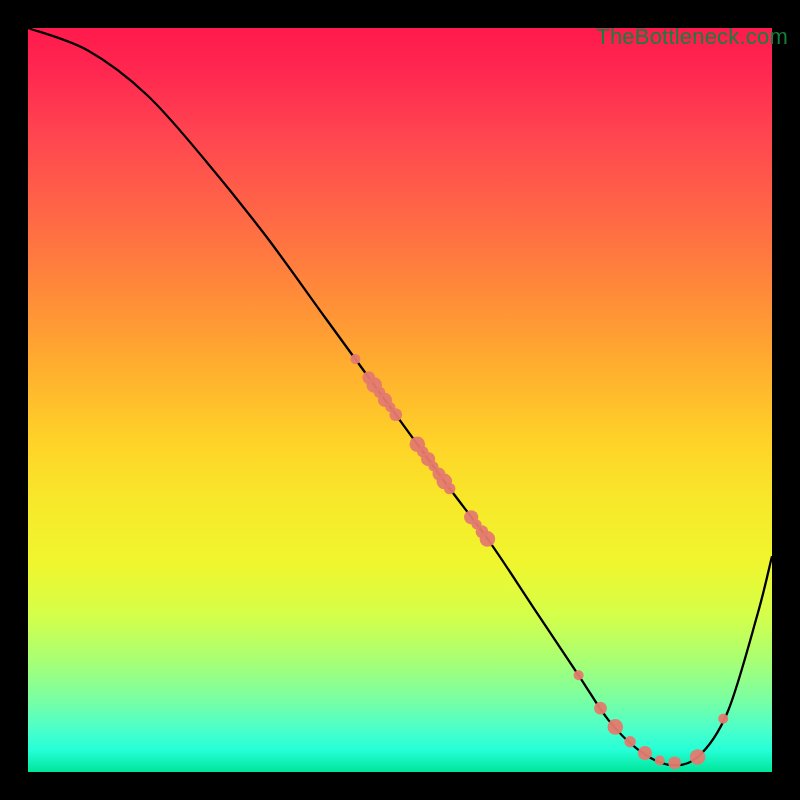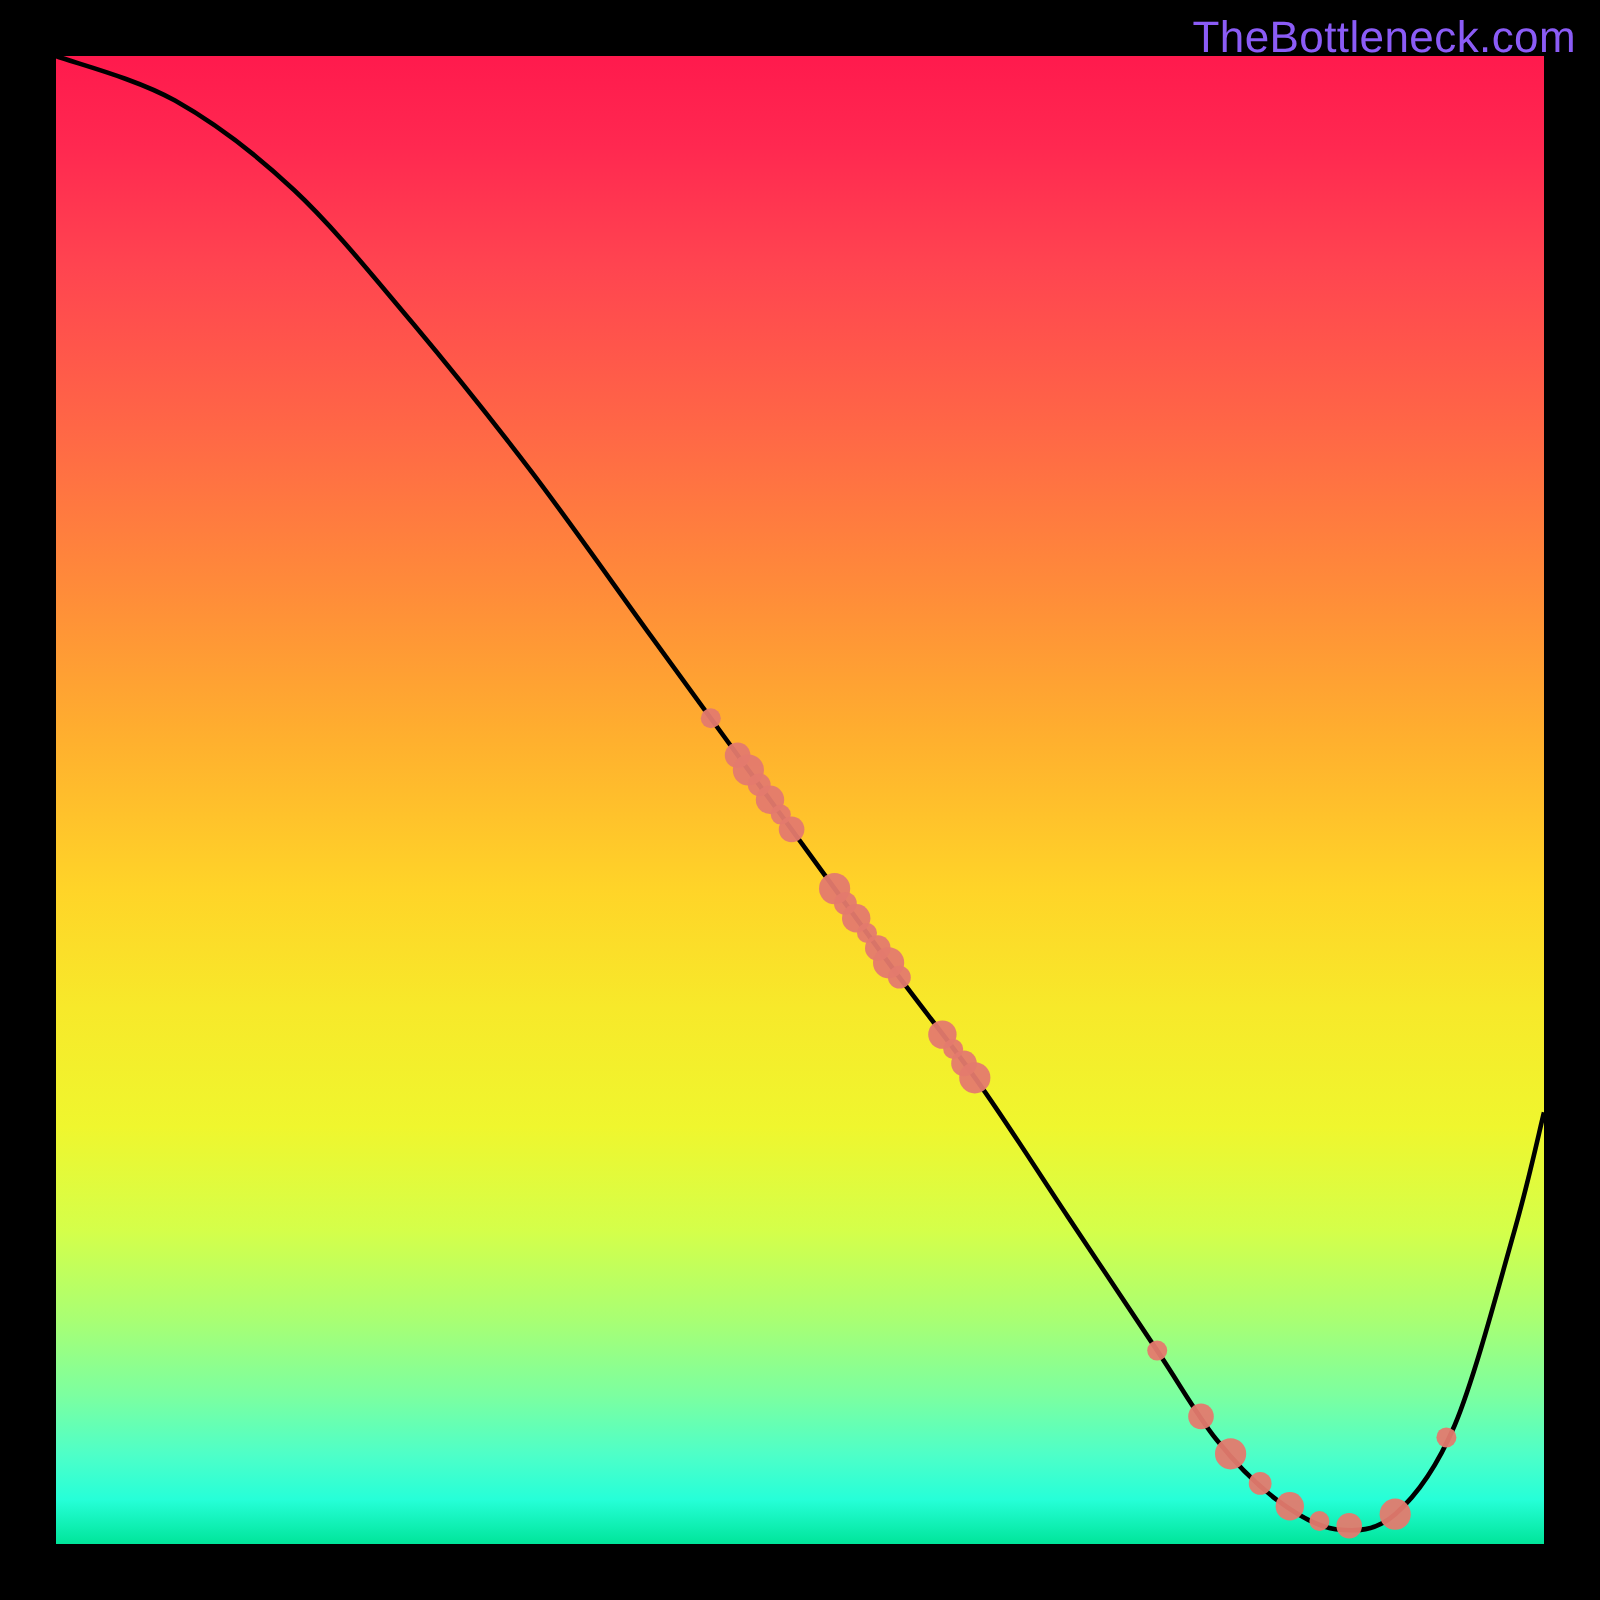--- a/index.html
+++ b/index.html
@@ -5,23 +5,23 @@
   * { margin: 0; padding: 0; box-sizing: border-box; }
   body {
     width: 800px;
     height: 800px;
     background: #000;
     font-family: Arial, Helvetica, sans-serif;
     position: relative;
   }
   .watermark {
     position: absolute;
-    top: 6px;
+    top: 24px;
     right: 12px;
-    color: #8b5cf6;
+    color: #15803d;
     font-size: 22px;
     font-weight: 400;
     letter-spacing: 0.2px;
     z-index: 10;
   }
   .plot-area {
     position: absolute;
     left: 28px;
     top: 28px;
     width: 744px;

